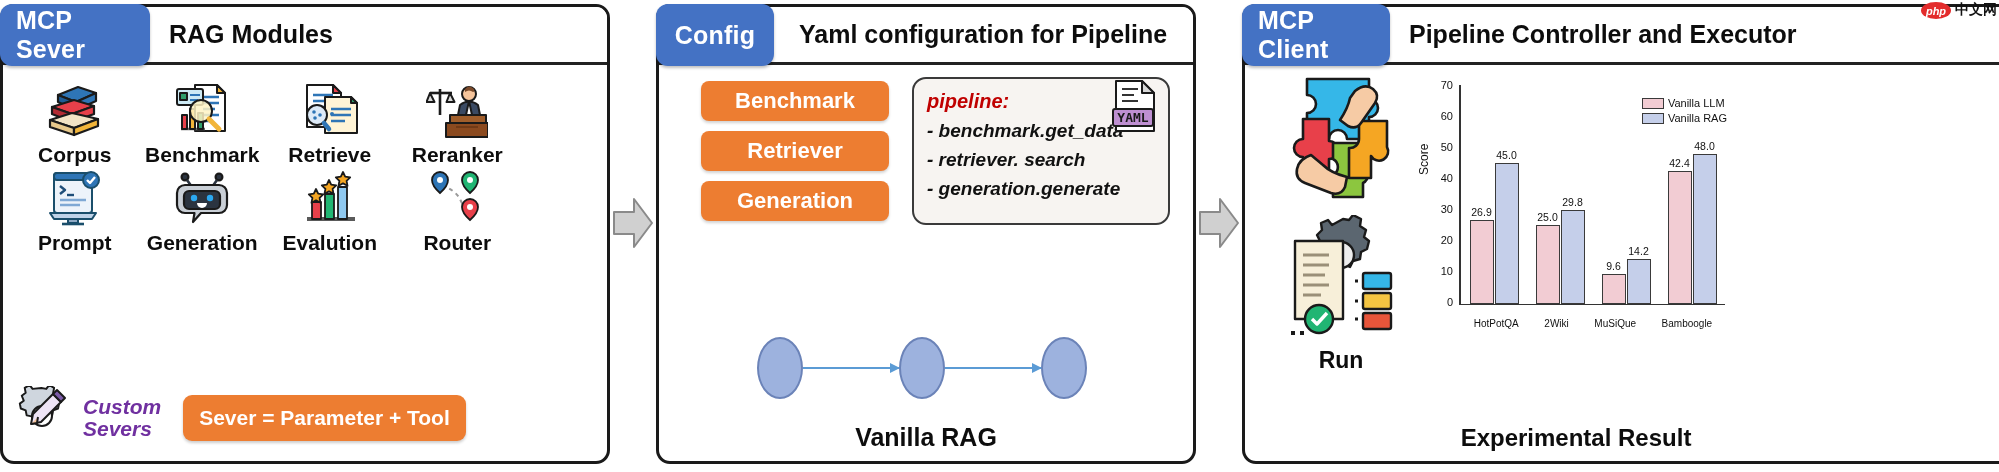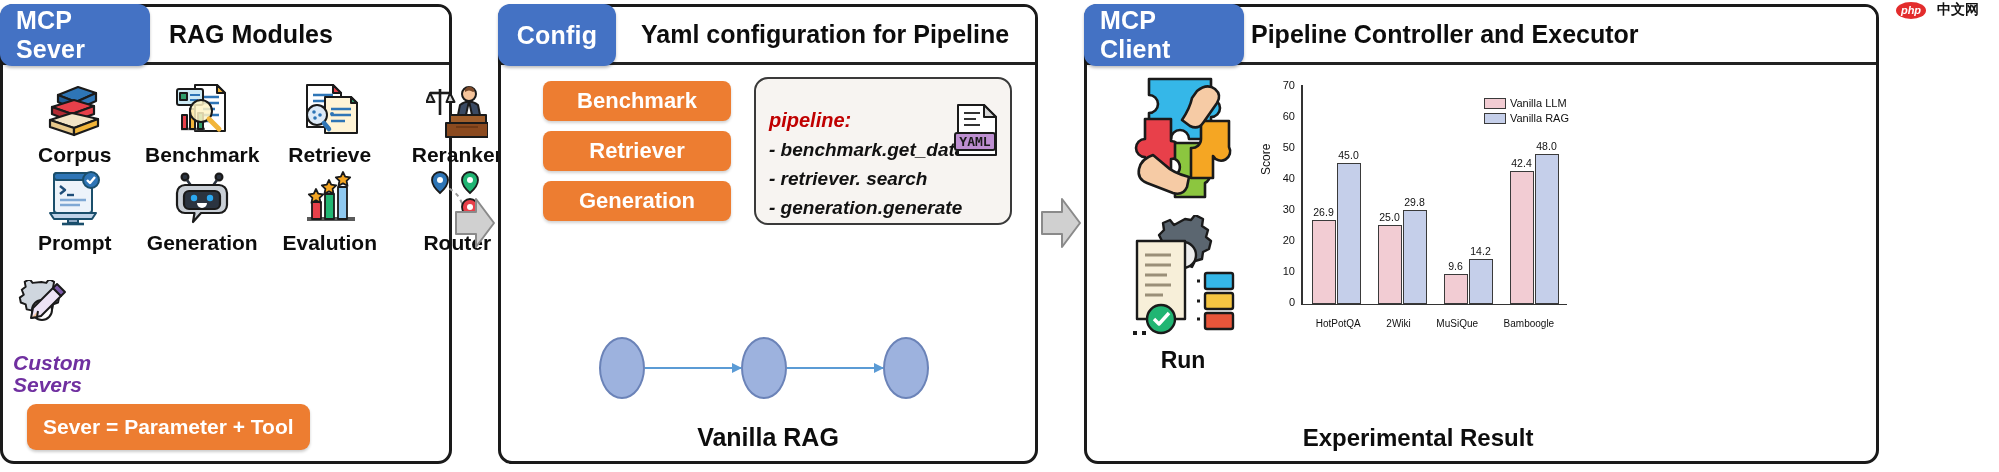--- a/index.html
+++ b/index.html
@@ -81,21 +81,21 @@
   .mod { text-align: center; }
   .mod .ico { height: 62px; display: flex; align-items: center; justify-content: center; }
   .mod .lbl {
     font-size: 21px; font-weight: bold; color: #0d0d0d;
     margin-top: 2px; white-space: nowrap;
   }
   .custom-row {
     position: absolute;
     left: 10px; bottom: 14px;
     width: 515px;
-    display: flex; align-items: flex-start; gap: 8px; flex-direction: column;
+    display: flex; align-items: center; gap: 8px;
   }
   .custom-lbl {
     color: #7030A0; font-weight: bold; font-style: italic;
     font-size: 21px; line-height: 1.05; text-align: left;
   }
   .orange-banner {
     background: #ED7D31;
     color: #fff; font-weight: bold; font-size: 21px;
     border-radius: 9px;
     padding: 11px 16px;
@@ -118,27 +118,27 @@
   }
   .yaml-box {
     position: absolute; left: 253px; top: 12px;
     width: 258px; height: 148px;
     background: #F7F4F1;
     border: 2.5px solid #3a3a3a;
     border-radius: 14px;
     padding: 11px 13px;
   }
   .yaml-title {
-    color: #C00000; font-style: italic; font-weight: bold; font-size: 20px; margin-top: 19px;
+    color: #C00000; font-style: italic; font-weight: bold; font-size: 20px;
   }
   .yaml-line {
     font-style: italic; font-weight: bold; font-size: 19px; color: #111;
     margin-top: 7px; white-space: nowrap;
   }
-  .yaml-ico { position: absolute; right: 10px; top: 24px; }
+  .yaml-ico { position: absolute; right: 10px; top: 0; }
   .flow {
     position: absolute; left: 98px; bottom: 60px;
     width: 330px; height: 72px;
     display: flex; align-items: center; justify-content: space-between;
   }
   .node {
     width: 46px; height: 62px; border-radius: 50%;
     background: #9DB2DE; border: 2px solid #6B83B8;
   }
   .flowline { flex: 1; height: 2px; background: #5B9BD5; position: relative; }
@@ -202,36 +202,36 @@
   .xtick { font-size: 10px; color: #111; white-space: nowrap; margin-top: 32px; }
   .legend {
     position: absolute; right: 4px; top: 18px;
     display: flex; flex-direction: column; gap: 3px;
   }
   .lgitem { display: flex; align-items: center; gap: 4px; font-size: 11px; color: #111; }
   .swatch { width: 22px; height: 11px; border: 1px solid #3a3a3a; }
 
   
   .watermark {
-    position: absolute; right: 20px; top: 1px;
-    display: flex; align-items: center; gap: 11px; z-index: 30;
+    position: absolute; right: 2px; top: 1px;
+    display: flex; align-items: flex-end; gap: 4px; z-index: 30;
   }
   .php-oval {
     width: 30px; height: 17px; border-radius: 50%;
     background: #E32C2C; color: #fff; font-size: 11px; font-weight: bold;
     font-style: italic; display: flex; align-items: center; justify-content: center;
   }
   .wm-cn { font-size: 14px; font-weight: bold; color: #111; }
 </style>
 </head>
 <body>
 
 <div class="stage">
 
-  <div class="panel" style="width:452px">
+  <div class="panel" style="width:610px">
     <div class="panel-head">
       <div class="badge" style="width:150px">MCP Sever</div>
       <div class="head-title" style="margin-left:166px">RAG Modules</div>
     </div>
     <div class="panel-body">
 
       <div class="mods">
 
         <div class="mod">
           <div class="ico">
@@ -465,21 +465,21 @@
   </div>
 
   <div class="arrow">
     <svg width="42" height="54" viewBox="0 0 42 54">
       <path d="M2 16 H22 V3 L40 27 L22 51 V38 H2 Z" fill="#D0D0D0" stroke="#8A8A8A" stroke-width="2" stroke-linejoin="round"></path>
     </svg>
   </div>
 
   <div class="panel" style="width:795px">
     <div class="panel-head">
-      <div class="badge" style="width:160px">MCP Client</div>
+      <div class="badge" style="width:148px">MCP Client</div>
       <div class="head-title" style="margin-left:164px">Pipeline Controller and Executor</div>
     </div>
     <div class="panel-body">
 
       <div class="p3-left">
         <div style="text-align:center">
           <div>
             <svg width="120" height="130" viewBox="0 0 120 130">
               <g stroke="#1a1a1a" stroke-width="2.6" stroke-linejoin="round">
                 <path d="M60 6 h28 v20 a9 9 0 0 1 0 18 v22 h-22 a9 9 0 0 0 -18 0 h-22 v-26 a9 9 0 0 0 0 -18 v-16 h34 Z" fill="#35B7E8"></path>

